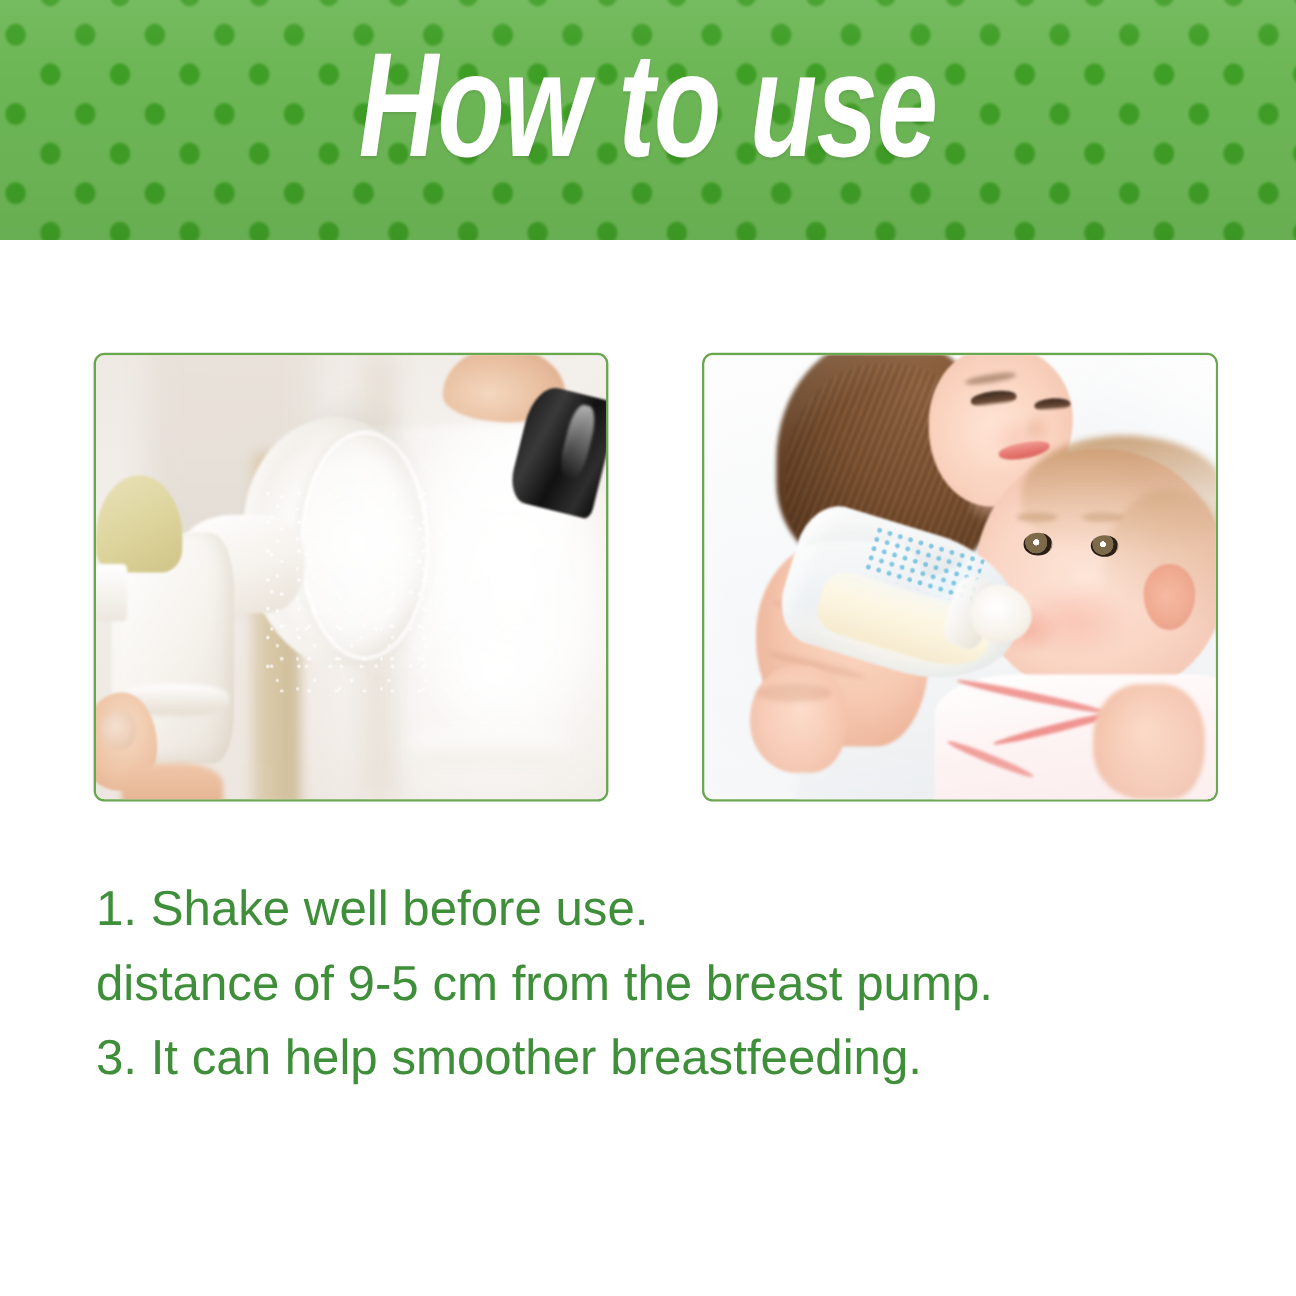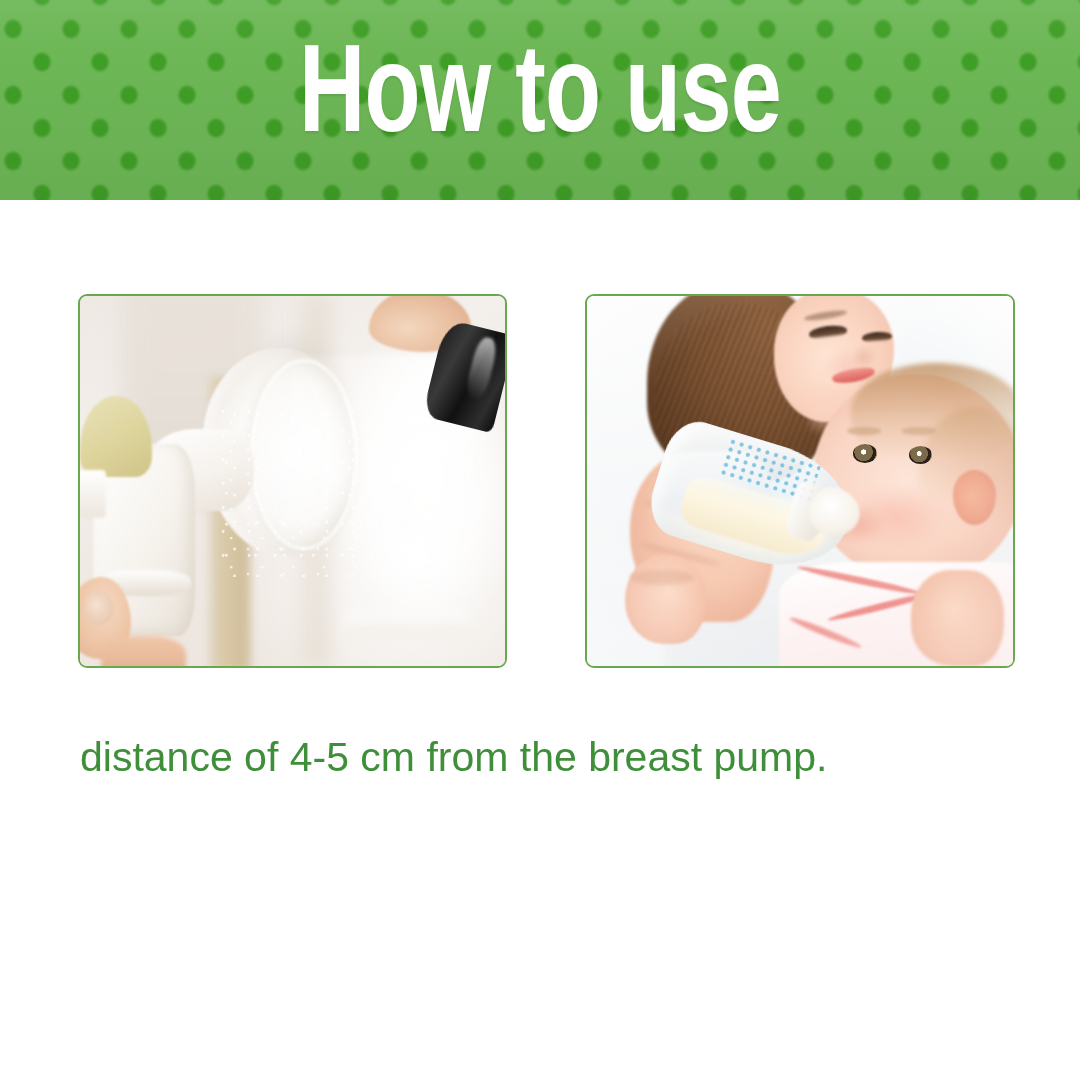--- a/index.html
+++ b/index.html
@@ -16,20 +16,21 @@
   }
 
   
   .banner {
     position: absolute;
     left: 0; top: 0;
     width: 1080px;
     height: 200px;
     overflow: hidden;
     background-color: #6DB756;
+    font-style: italic;
   }
   .banner-dots {
     position: absolute;
     left: -30px; top: -20px;
     width: 1140px;
     height: 250px;
     background-color: #6DB756;
     background-image:
       radial-gradient(ellipse 13px 14px at 14px 16px, #3F9E26 58%, rgba(63,158,38,0) 72%),
       radial-gradient(ellipse 13px 14px at 43px 49px, #3F9E26 58%, rgba(63,158,38,0) 72%);
@@ -535,14 +536,16 @@
       <div class="rp-bottle-dots"></div>
       <div class="rp-teat-ring"></div>
       <div class="rp-teat"></div>
 
       <div class="rp-vignette"></div>
     </div>
   </div>
 </div>
 
 <div class="instructions">
-  <p>distance of 4-5 cm from the breast pump.</p>
+  <p>1. Shake well before use.</p>
+  <p>distance of 9-5 cm from the breast pump.</p>
+  <p>3. It can help smoother breastfeeding.</p>
 </div>
 
 </body></html>

